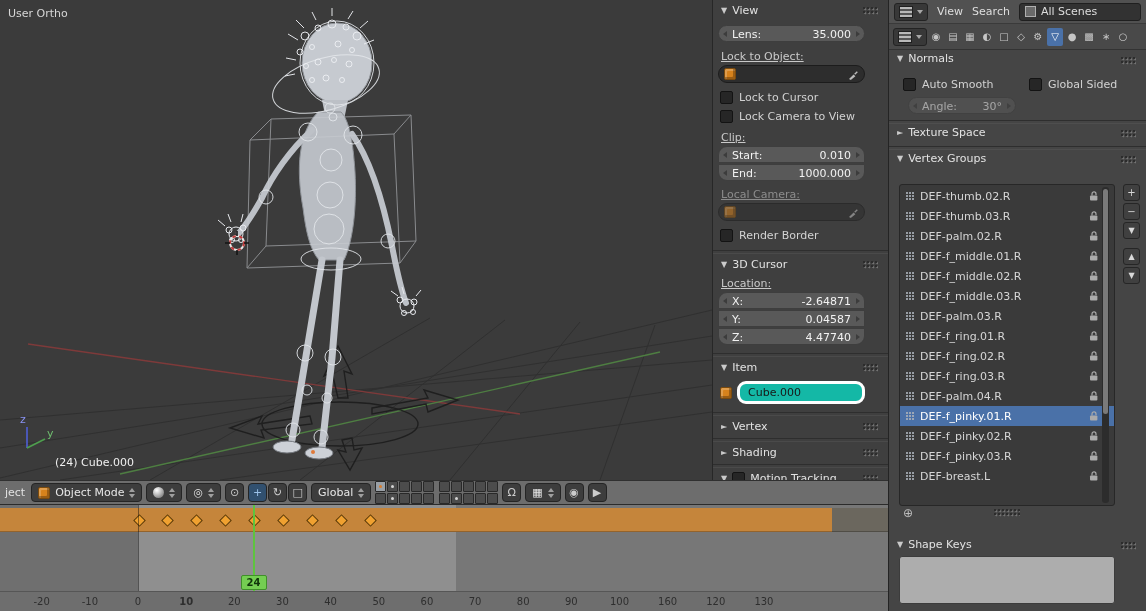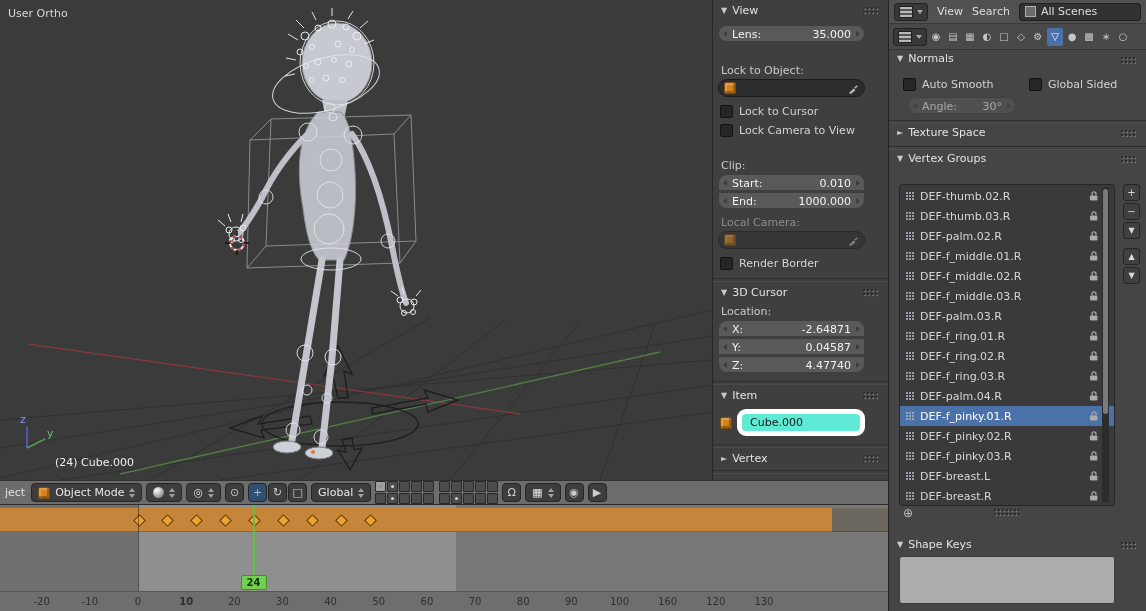--- a/index.html
+++ b/index.html
@@ -16,42 +16,42 @@
   #npanel{position:absolute;left:712px;top:0;width:176px;height:480px;background:#3f3f3f;
           border-left:1px solid #272727;overflow:hidden;box-sizing:border-box;}
   .nph{display:flex;align-items:center;height:21px;padding-left:8px;gap:5px;color:#e2e2e2;position:relative;}
   .nph .tri{font-size:8px;color:#cacaca;}
   .gripdots{width:15px;height:8px;display:inline-block;
     background-image:radial-gradient(circle at 1.2px 1.2px,#2c2c2c 1.1px,transparent 1.4px),
                      radial-gradient(circle at 1.2px 1.2px,#747474 1.1px,transparent 1.4px);
     background-size:4px 4px;background-position:0 0,1px 1px;}
   .nph .gripdots{position:absolute;right:10px;top:7px;}
   .np-divider{height:2px;border-top:1px solid #2e2e2e;border-bottom:1px solid #4a4a4a;margin-top:8px;}
-  .np-label{margin:22px 0 0 8px;color:#c9c9c9;}
+  .np-label{margin:8px 0 0 8px;color:#c9c9c9;text-decoration:underline;}
   .nf{position:relative;height:17px;margin:0 23px 0 5px;background:#595959;border:1px solid #3e3e3e;
       border-radius:9px;display:flex;align-items:flex-end;padding:0 13px;color:#f2f2f2;box-sizing:border-box;}
   .nf .fl{white-space:nowrap;}
   .nf .fv{flex:1;text-align:right;white-space:nowrap;}
   .nf::before{content:"";position:absolute;left:4px;top:50%;margin-top:-3px;
       border-top:3px solid transparent;border-bottom:3px solid transparent;border-right:4px solid rgba(0,0,0,.32);}
   .nf::after{content:"";position:absolute;right:4px;top:50%;margin-top:-3px;
       border-top:3px solid transparent;border-bottom:3px solid transparent;border-left:4px solid rgba(0,0,0,.32);}
   .nf.grp-top{border-radius:9px 9px 0 0;gap:48px;}
   .nf.grp-mid{border-radius:0;margin-top:1px;}
   .nf.grp-bot{border-radius:0 0 9px 9px;margin-top:1px;}
   .of{height:18px;margin:2px 23px 0 5px;background:#2d2d2d;border:1px solid #1c1c1c;border-radius:9px;
       display:flex;align-items:center;padding:0 5px;gap:4px;box-sizing:border-box;}
   .of .spacer{flex:1;}
   .cube-ico{width:10px;height:10px;background:#d6821c;border:1px solid #7a4a0e;border-radius:2px;
       box-shadow:inset -2px -2px 0 rgba(0,0,0,.28),inset 2px 2px 0 rgba(255,255,255,.22);display:inline-block;}
   .eyedrop svg{display:block;}
   .cbrow{display:flex;align-items:center;gap:6px;margin-left:7px;color:#d2d2d2;}
   .cb{width:11px;height:11px;background:#262626;border:1px solid #131313;border-radius:2px;display:inline-block;flex:0 0 auto;}
   .dim{opacity:.55;}
-  .namefield{height:17px;flex:1;background:#5eead4;border:5px solid #ffffff;border-radius:9px;
+  .namefield{height:17px;flex:1;background:#14b8a6;border:3px solid #ffffff;border-radius:9px;
       display:flex;align-items:center;padding:0 8px;color:#181818;}
   .namerow{display:flex;align-items:center;gap:5px;margin:3px 23px 0 7px;}
   
   #h3d{position:absolute;left:0;top:480px;width:888px;height:25px;background:#6d6d6d;
        border-top:1px solid #303030;border-bottom:1px solid #2b2b2b;box-sizing:border-box;
        display:flex;align-items:center;gap:4px;padding:0 3px;overflow:hidden;}
   .dd{display:inline-flex;align-items:center;gap:5px;height:19px;background:#3d3d3d;border:1px solid #252525;
       border-radius:4px;padding:0 6px;color:#e6e6e6;box-sizing:border-box;}
   .updn{display:inline-flex;flex-direction:column;gap:2px;}
   .updn::before{content:"";border-left:3px solid transparent;border-right:3px solid transparent;border-bottom:4px solid #9f9f9f;}
@@ -677,30 +677,20 @@
           <div class="vg-row">
             <span class="vgi"></span>
             <span class="vgl">DEF-breast.L</span>
             <span class="vglock">
               <svg width="12" height="12" viewBox="0 0 12 12">
                 <rect x="2" y="5.6" width="7.4" height="4.9" rx="1" fill="#ababab"></rect>
                 <path d="M4 5.6 V3.9 a2 2 0 0 1 4 0 v1" fill="none" stroke="#ababab" stroke-width="1.2"></path>
               </svg>
             </span>
           </div>
-          <div class="vg-row">
-            <span class="vgi"></span>
-            <span class="vgl">DEF-breast.R</span>
-            <span class="vglock">
-              <svg width="12" height="12" viewBox="0 0 12 12">
-                <rect x="2" y="5.6" width="7.4" height="4.9" rx="1" fill="#ababab"></rect>
-                <path d="M4 5.6 V3.9 a2 2 0 0 1 4 0 v1" fill="none" stroke="#ababab" stroke-width="1.2"></path>
-              </svg>
-            </span>
-          </div>
         </div>
       <div id="vg-scroll">
           <div id="vg-thumb"></div>
         </div>
       <div class="sidebtn" style="top:134px">+</div>
       <div class="sidebtn" style="top:153px">−</div>
       <div class="sidebtn" style="top:172px;font-size:8px">▼</div>
       <div class="sidebtn" style="top:198px;font-size:8px">▲</div>
       <div class="sidebtn" style="top:217px;font-size:8px">▼</div>
       <div id="vg-addcircle">⊕</div>

